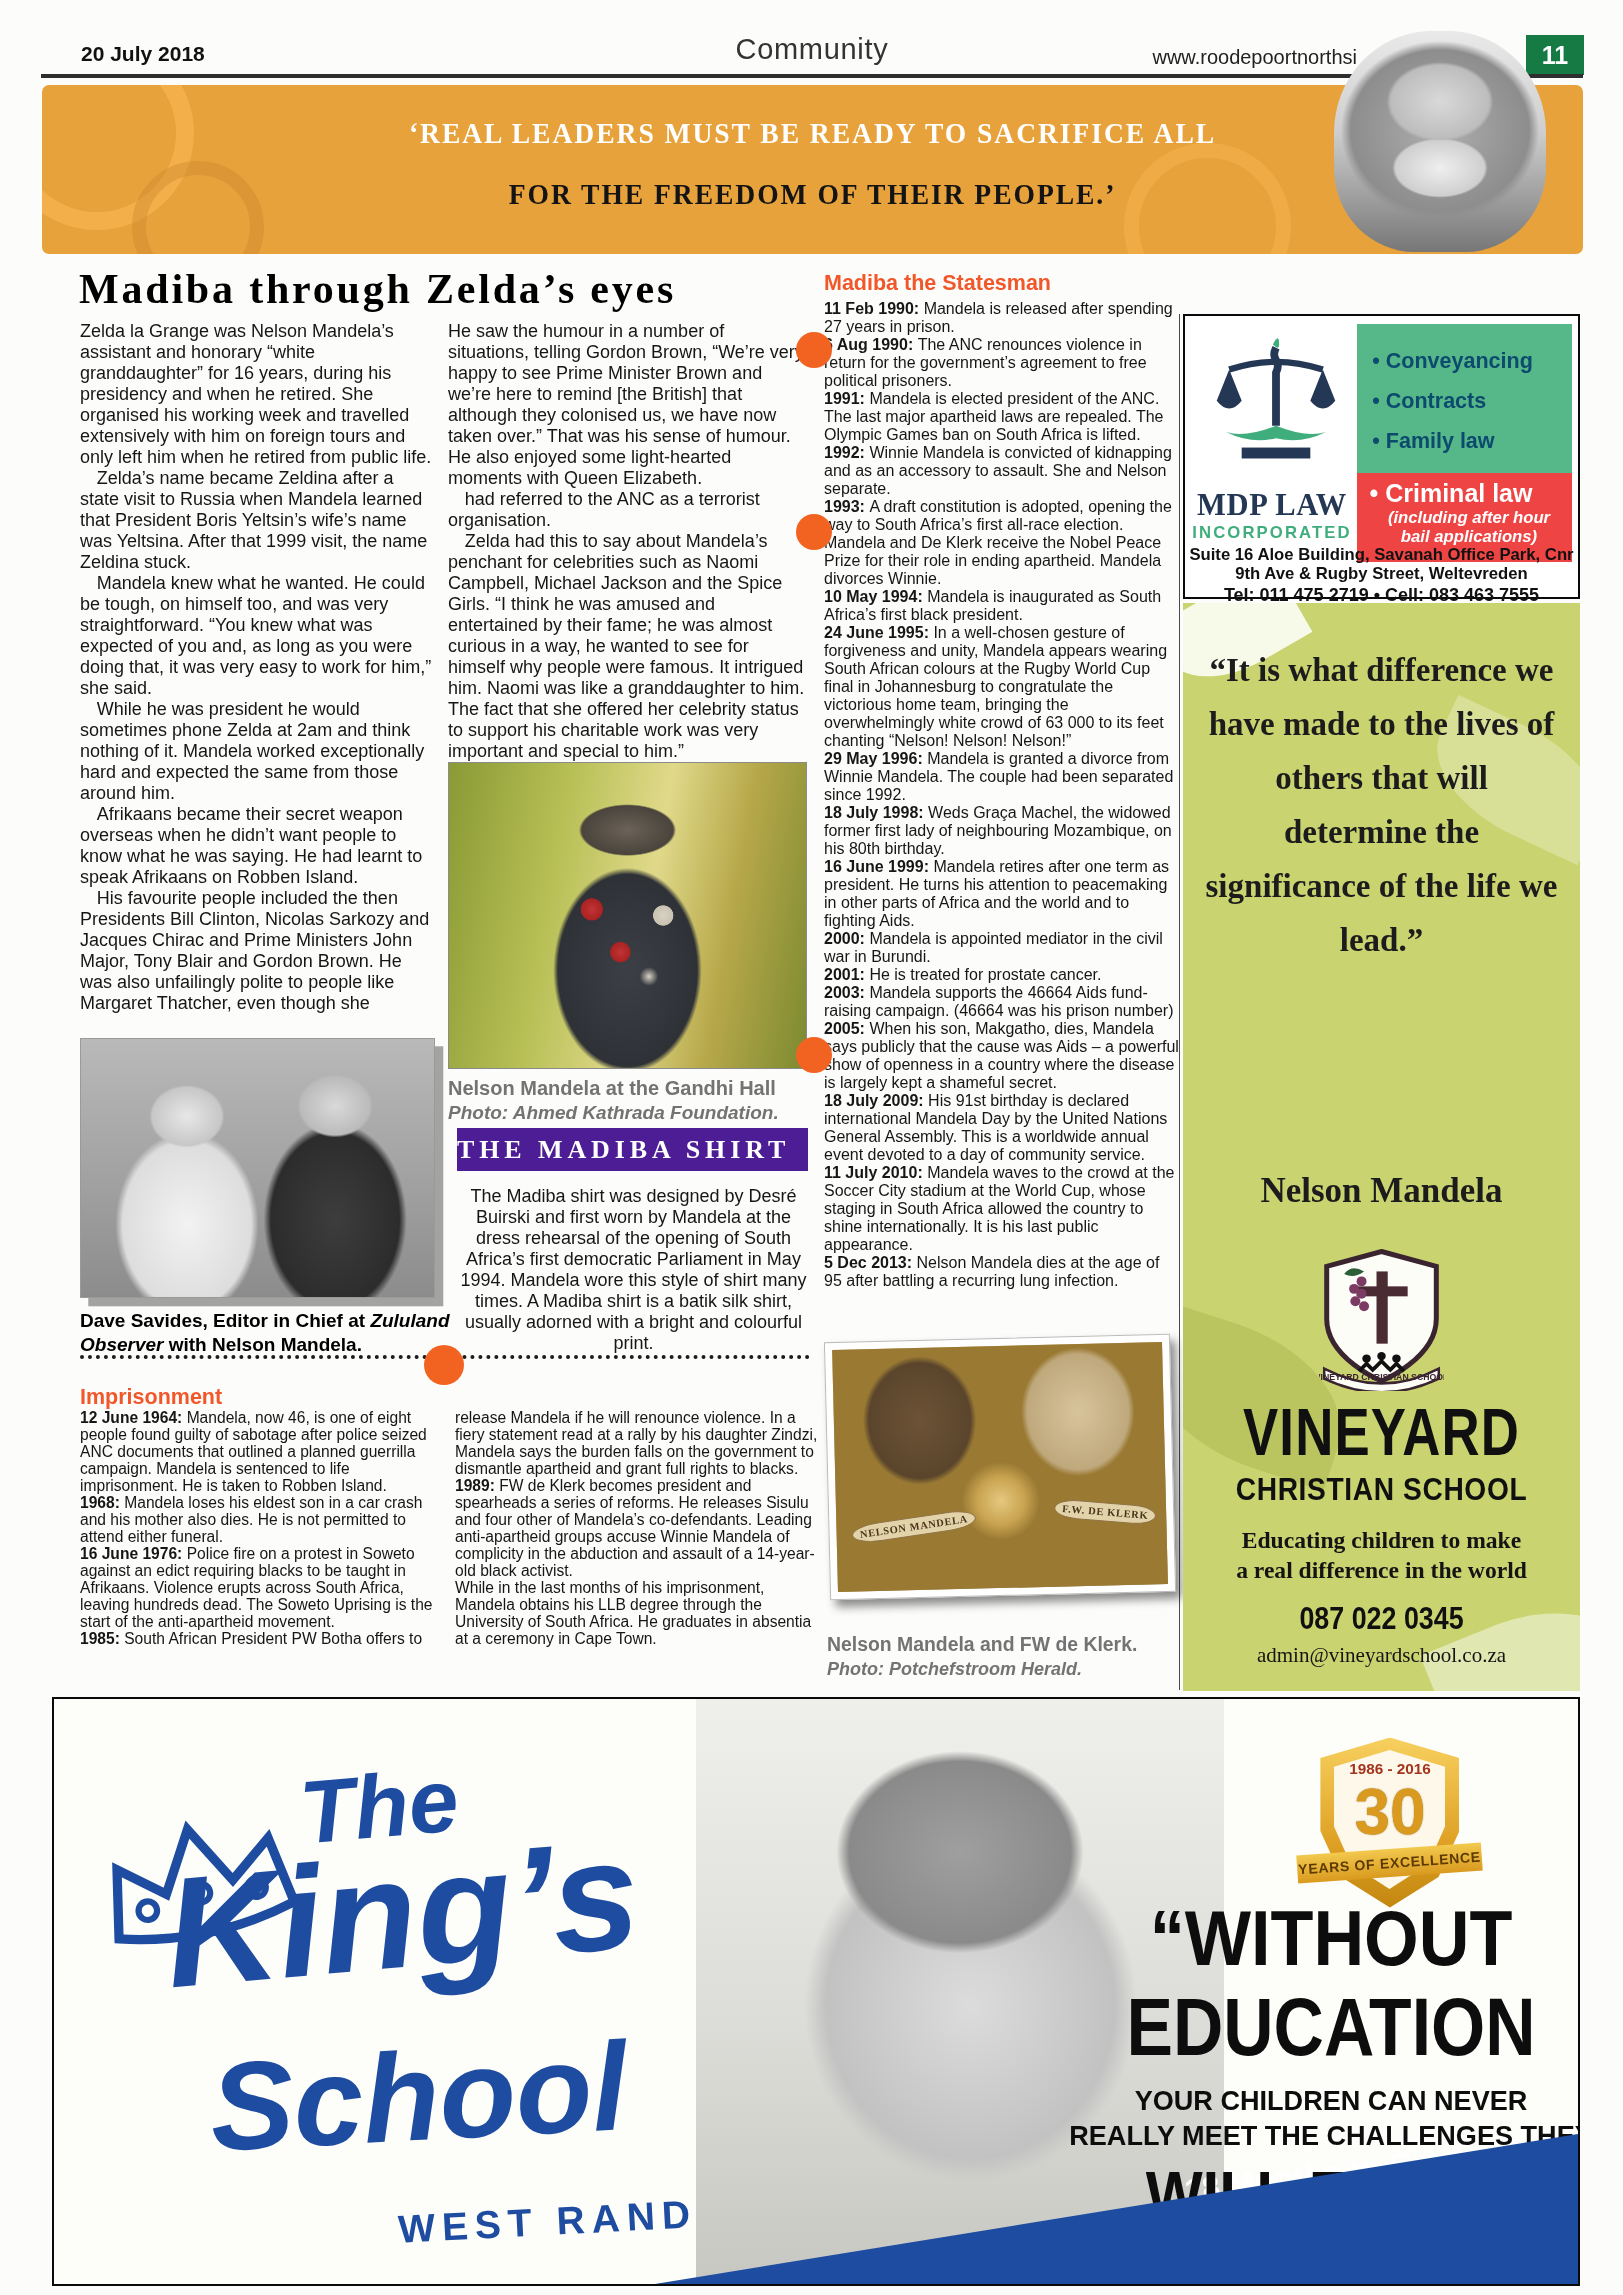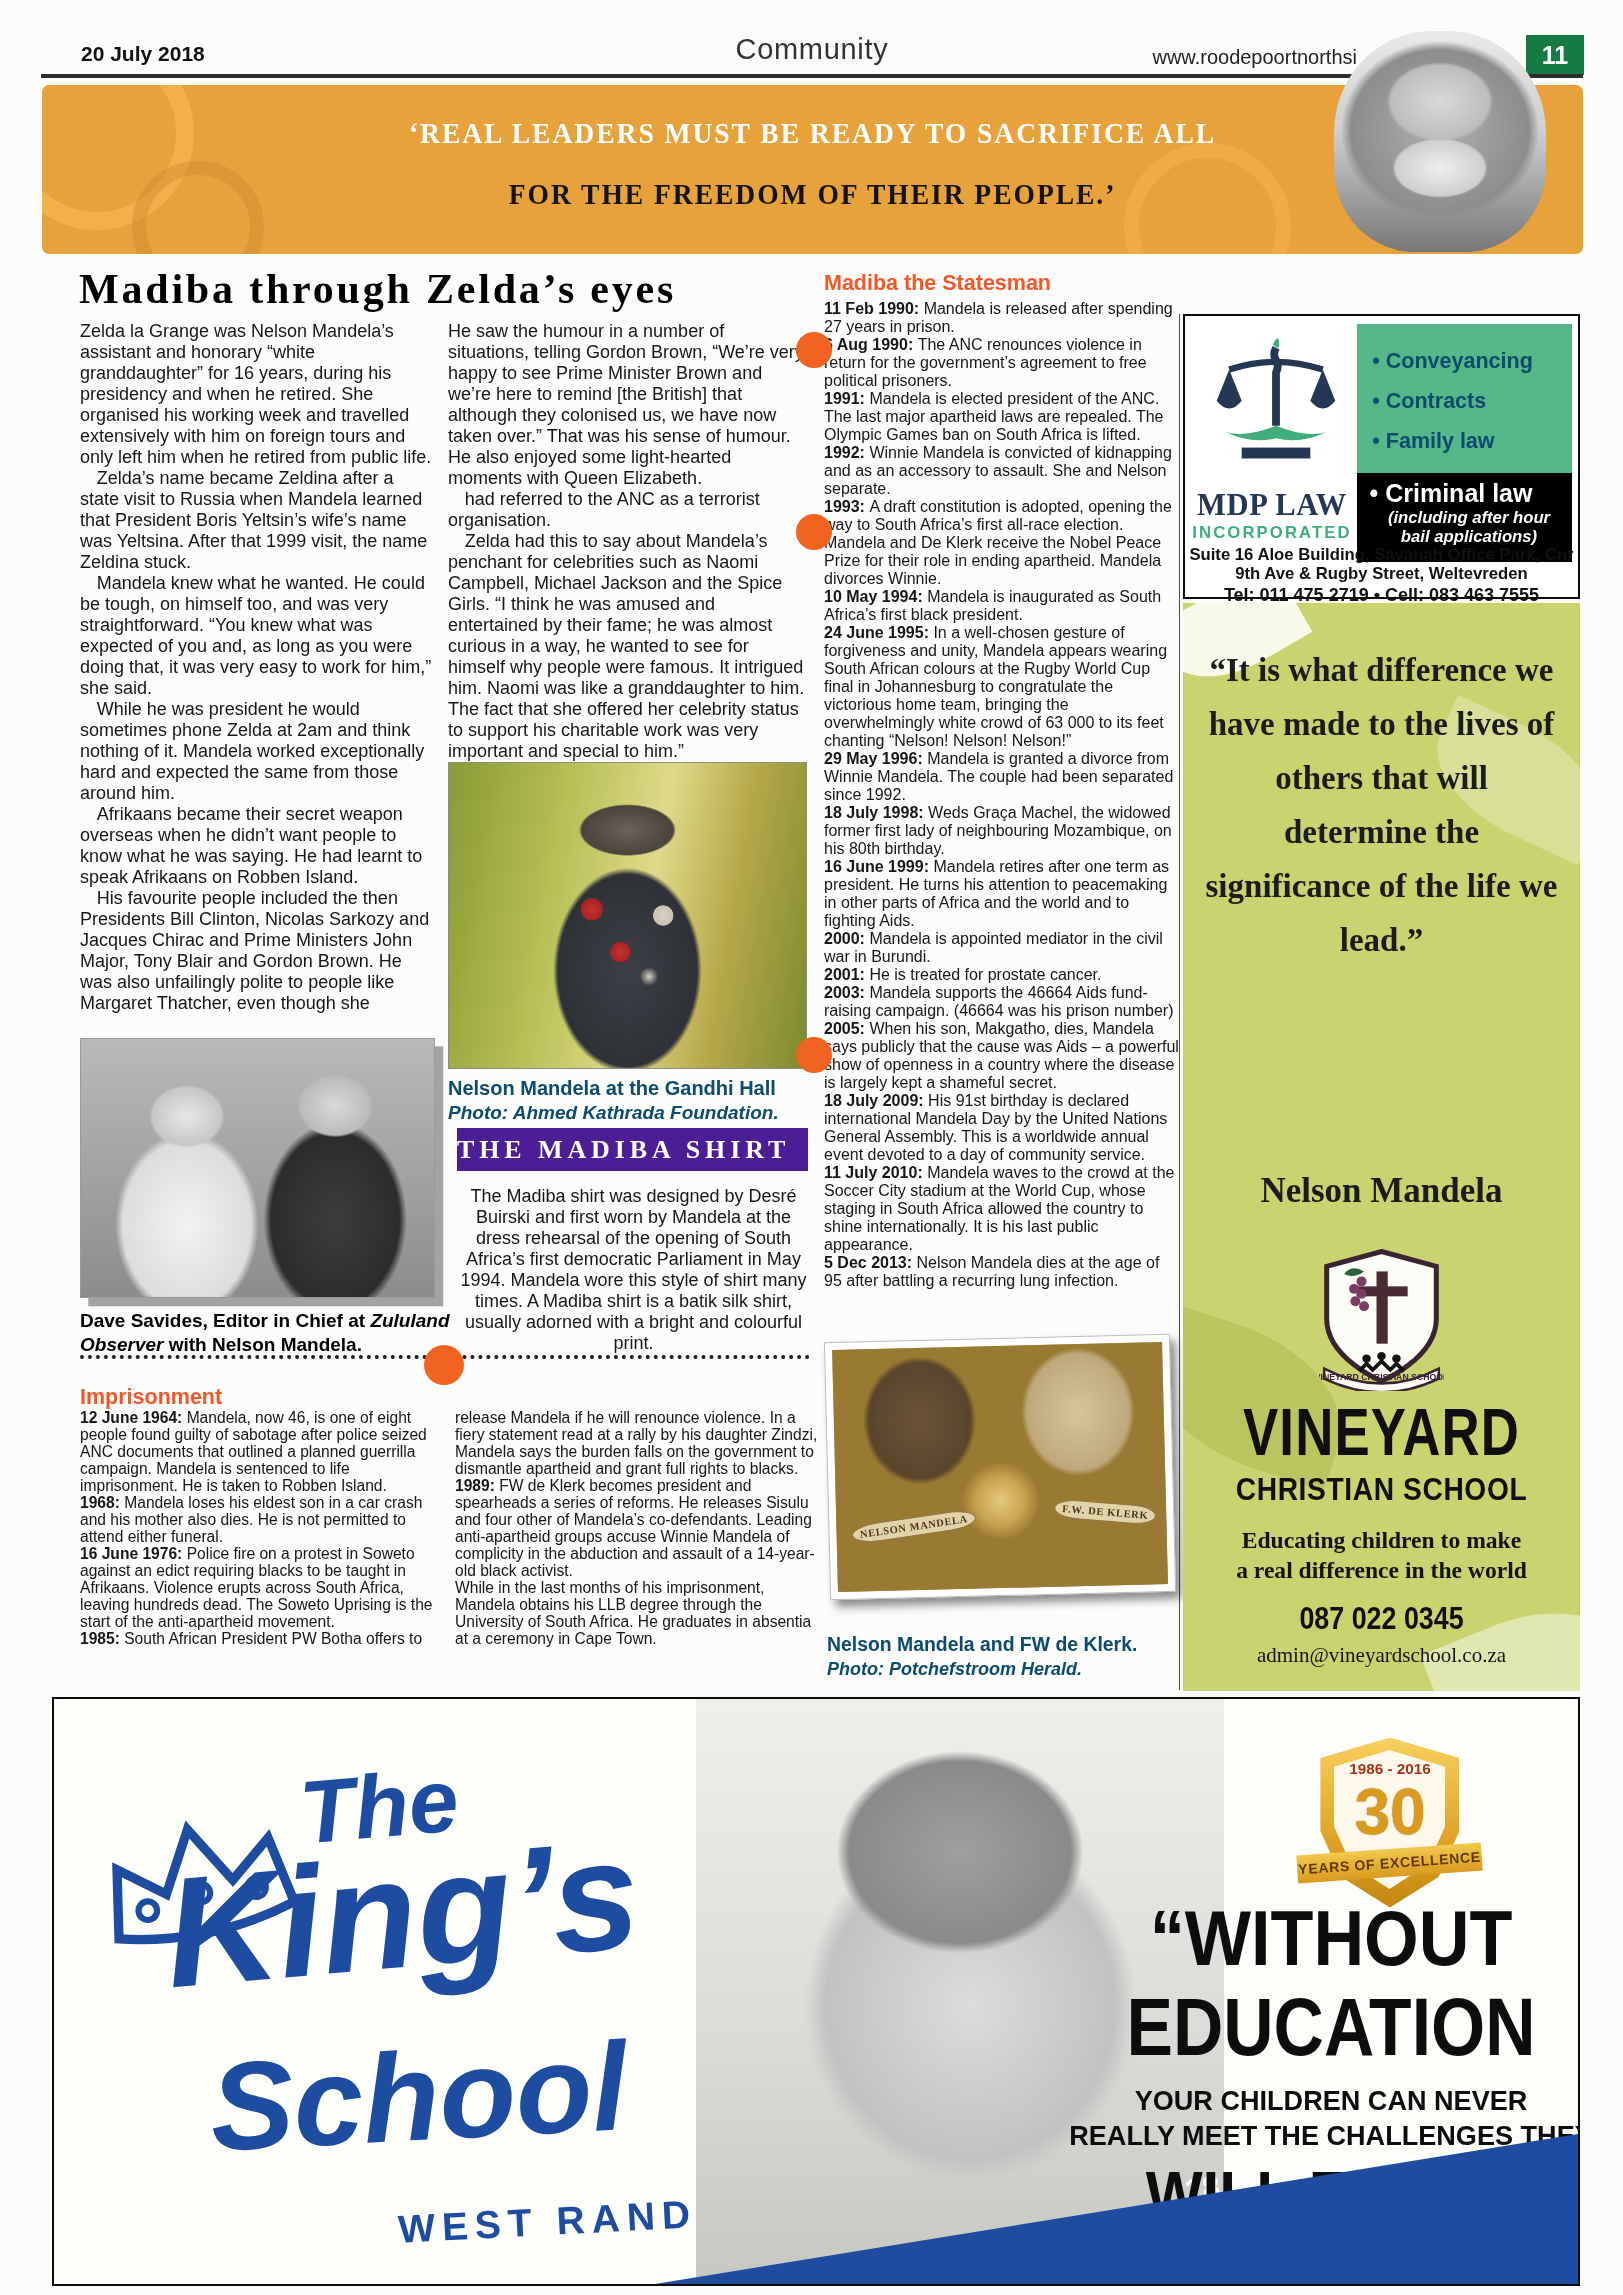--- a/index.html
+++ b/index.html
@@ -48,21 +48,21 @@
 
   .gandhi-photo { left:448px; top:762px; width:359px; height:307px; border:0.7px solid #8b8b8b;
       background:
         radial-gradient(ellipse 16% 10% at 50% 22%, #6b6258 0%, #4a443c 80%, transparent 85%),
         radial-gradient(circle 15.3px at 40% 48%, #c03434 0%, #a22 70%, transparent 75%),
         radial-gradient(circle 14px at 60% 50%, #d8d2c4 0%, #c9c2b2 70%, transparent 75%),
         radial-gradient(circle 14px at 48% 62%, #c03434 0%, #a22 70%, transparent 75%),
         radial-gradient(circle 12.5px at 56% 70%, #d8d2c4 0%, transparent 75%),
         radial-gradient(ellipse 26% 42% at 50% 68%, #3c3f46 0%, #2e3136 75%, transparent 80%),
         linear-gradient(100deg, #8a9a35 0%, #b7bf55 30%, #e0d98a 55%, #b7a84a 75%, #7d8a30 100%); }
-  .caption { font-weight:bold; color:#0c4a6e; }
+  .caption { font-weight:bold; color:#737373; }
   .gandhi-cap1 { left:448px; top:1077px; font-size:20px; }
   .gandhi-cap2 { left:448px; top:1102px; font-size:19px; font-style:italic; }
 
   .shirt-box { left:457px; top:1128px; width:351px; height:43px; background:#4c1d95; color:#fff;
                font-family:"Liberation Serif", serif; font-weight:bold; font-size:26px; letter-spacing:4.9px;
                line-height:43px; }
   .shirt-text { left:458px; top:1186px; width:351px; }
   .shirt-text p { font-size:18px; line-height:21px; color:#161616;text-align:center; }
 
   .dotted-line { left:80px; top:1355px; width:730px; border-top:4.9px dotted #1c1c1c; }
@@ -109,21 +109,21 @@
 
   
   .mdp { left:1183px; top:314px; width:397px; height:285px; background:#fff; border:2.8px solid #0a0a0a; z-index:3; }
   .mdp-logo { position:absolute; left:12.5px; top:11px; width:156px; height:160px; }
   .mdp-name { position:absolute; left:0px; top:172px; width:174px; text-align:center;
               font-family:"Liberation Serif", serif; font-weight:bold; font-size:30.5px; color:#243754; letter-spacing:0.7px; }
   .mdp-inc { position:absolute; left:0px; top:207px; width:174px; text-align:center;
              font-size:16.7px; font-weight:bold; color:#3fae7c; letter-spacing:2.1px; }
   .mdp-green { position:absolute; left:172px; top:8.3px; width:215px; height:149px; background:#56b789; padding:16.7px 0 0 15.3px; }
   .mdp-green p { color:#0c4a6e; font-weight:bold; font-size:21.5px; line-height:40px; }
-  .mdp-navy { position:absolute; left:172px; top:157px; width:215px; height:89px; background:#000000; padding:5.6px 0 0 12.5px; }
+  .mdp-navy { position:absolute; left:172px; top:157px; width:215px; height:89px; background:#ef4444; padding:5.6px 0 0 12.5px; }
   .mdp-navy .crim { color:#fff; font-weight:bold; font-size:25px; }
   .mdp-navy .crim-sub { color:#fff; font-style:italic; font-weight:bold; font-size:16.7px; line-height:19.4px; text-align:center; width:199px; }
   .mdp-line::before { content:"• "; }
   .mdp-addr { position:absolute; left:0; top:229px; width:100%; text-align:center; font-weight:bold; font-size:16.7px; line-height:19.4px; color:#111; }
   .mdp-tel  { position:absolute; left:0; top:269px; width:100%; text-align:center; font-weight:bold; font-size:18px; color:#111; }
 
   
   .green-panel { left:1183px; top:603px; width:397px; height:1088px; background:#c9d36f; overflow:hidden; z-index:2; }
   .leaf { position:absolute; border-radius:50% 0 50% 50%; }
   .leaf1 { left:-21px; top:-14px; width:139px; height:83px; background:rgba(255,255,255,.85); transform:rotate(-30deg); border-radius:0 60% 0 60%; }

